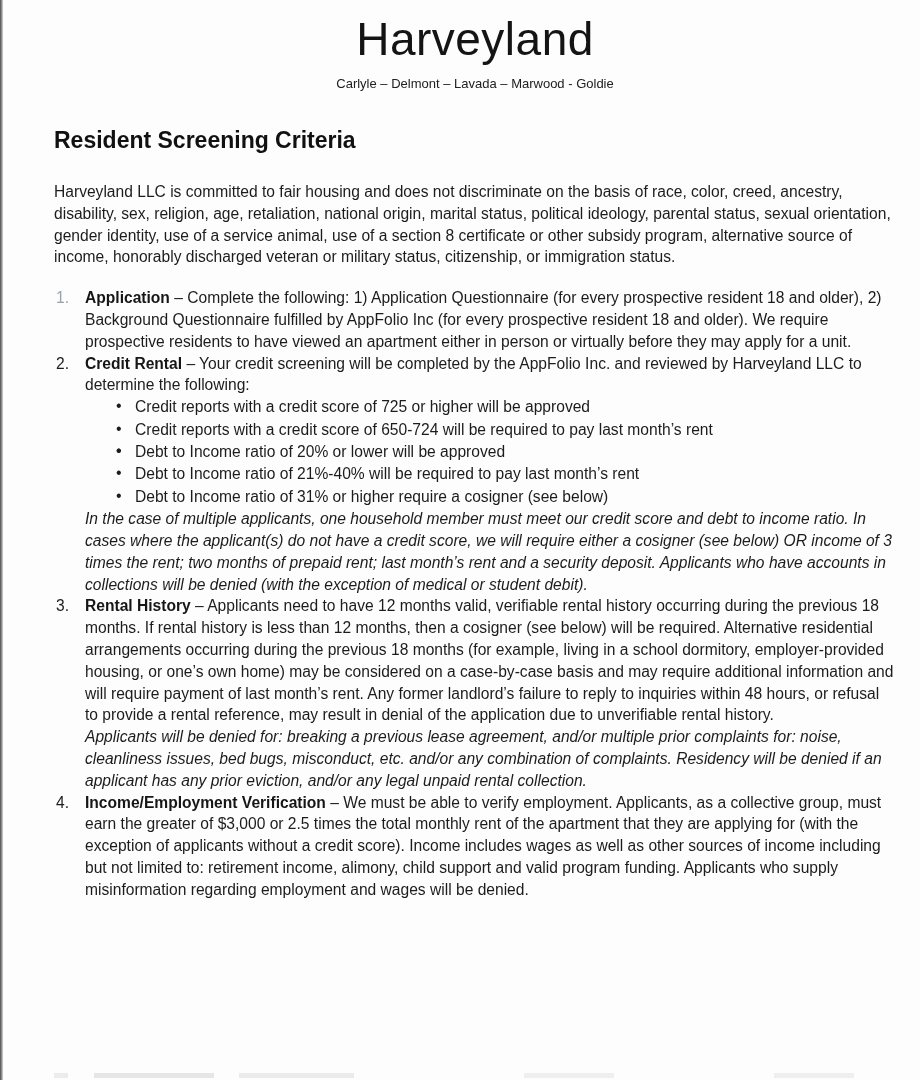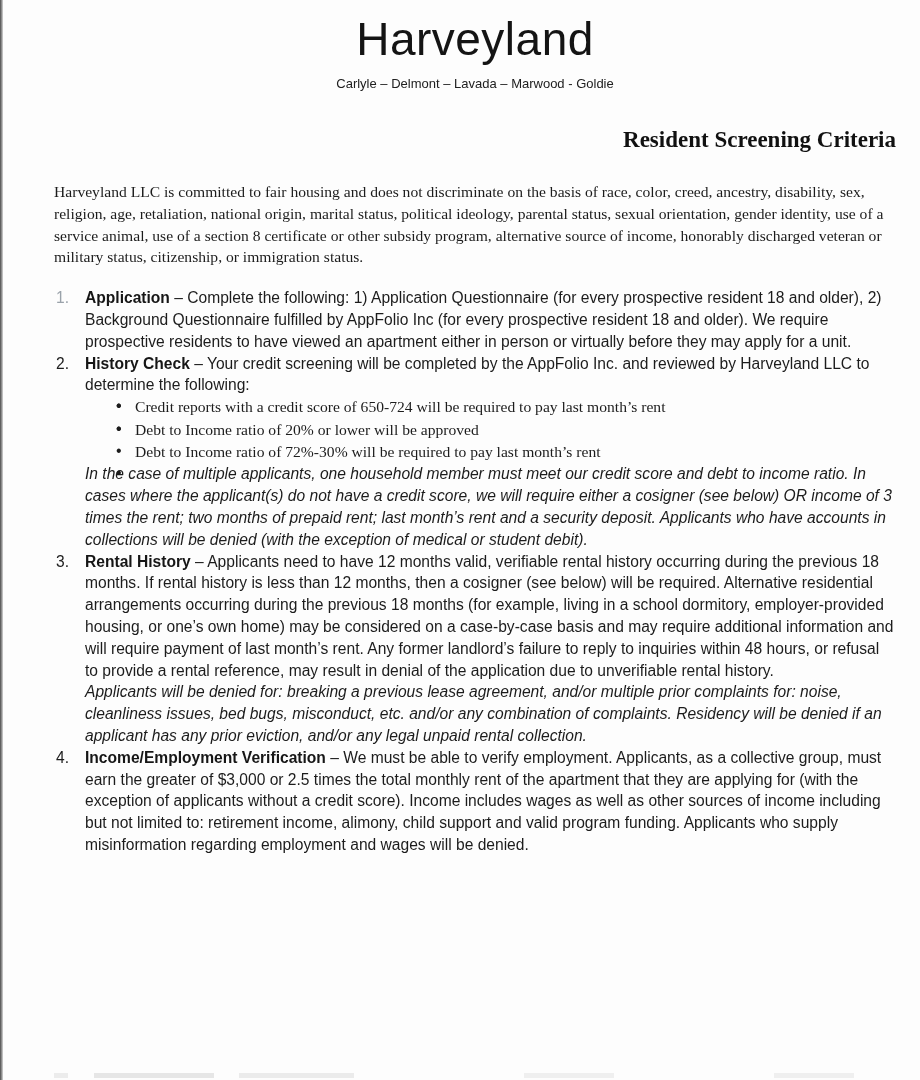--- a/index.html
+++ b/index.html
@@ -35,31 +35,29 @@
   }
   .subtitle {
     margin: 10px 0 0 0;
     text-align: center;
     font-size: 13px;
     line-height: 19px;
     color: #202020;
   }
   .heading {
     margin: 33px 0 0 0;
-    text-align: right;
+    text-align: left;
     font-size: 23px;
     font-weight: 700;
     line-height: 28px;
     color: #111111;
-    font-family: Liberation Serif, serif;
   }
   p.body, .li-text {
     font-size: 15.6px;
     line-height: 21.8px;
-    font-family: Liberation Serif, serif;
   }
   .intro { margin: 27px 0 0 0; }
   .acceptance { margin: 16px 0 0 0; }
   b.lead { font-weight: 700; color: #161616; }
   .gray { color: #6b6b6b; }
 
   ol.criteria {
     list-style: none;
     margin: 19px 0 0 0;
     padding: 0;
@@ -125,28 +123,28 @@
     <p class="body intro">Harveyland LLC is committed to fair housing and does not discriminate on the basis of race, color, creed, ancestry, disability, sex, religion, age, retaliation, national origin, marital status, political ideology, parental status, sexual orientation, gender identity, use of a service animal, use of a section 8 certificate or other subsidy program, alternative source of income, honorably discharged veteran or military status, citizenship, or immigration status.</p>
 
 
     <ol class="criteria">
 
       <li>
         <span class="num gray-num">1.</span><b class="lead">Application</b><span> – Complete the following: 1) Application Questionnaire (for every prospective resident 18 and older), 2) Background Questionnaire fulfilled by AppFolio Inc (for every prospective resident 18 and older). We require prospective residents to have viewed an apartment either in person or virtually before they may apply for a unit.</span>
       </li>
 
       <li>
-        <span class="num">2.</span><b class="lead">History Check</b><span> – Your credit screening will be completed by the AppFolio Inc. and reviewed by Harveyland LLC to determine the following:</span>
+        <span class="num">2.</span><b class="lead">Credit Rental</b><span> – Your credit screening will be completed by the AppFolio Inc. and reviewed by Harveyland LLC to determine the following:</span>
         <ul class="bullets">
-          <li><span class="bullet-dot">•</span></li>
+          <li><span class="bullet-dot">•</span><span class="li-text">Credit reports with a credit score of 725 or higher will be approved</span></li>
           <li><span class="bullet-dot">•</span><span class="li-text">Credit reports with a credit score of 650-724 will be required to pay last month’s rent</span></li>
           <li><span class="bullet-dot">•</span></li>
           <li><span class="bullet-dot">•</span><span class="li-text">Debt to Income ratio of 20% or lower will be approved</span></li>
-          <li><span class="bullet-dot">•</span><span class="li-text">Debt to Income ratio of 72%-30% will be required to pay last month’s rent</span></li>
-          <li><span class="bullet-dot">•</span></li>
+          <li><span class="bullet-dot">•</span><span class="li-text">Debt to Income ratio of 21%-40% will be required to pay last month’s rent</span></li>
+          <li><span class="bullet-dot">•</span><span class="li-text">Debt to Income ratio of 31% or higher require a cosigner (see below)</span></li>
         </ul>
         <span class="continuation">In the case of multiple applicants, one household member must meet our credit score and debt to income ratio. In cases where the applicant(s) do not have a credit score, we will require either a cosigner (see below) OR income of 3 times the rent; two months of prepaid rent; last month’s rent and a security deposit. Applicants who have accounts in collections will be denied (with the exception of medical or student debit).</span>
       </li>
 
       <li>
         <span class="num">3.</span><b class="lead">Rental History</b><span> – Applicants need to have 12 months valid, verifiable rental history occurring during the previous 18 months. If rental history is less than 12 months, then a cosigner (see below) will be required. Alternative residential arrangements occurring during the previous 18 months (for example, living in a school dormitory, employer-provided housing, or one’s own home) may be considered on a case-by-case basis and may require additional information and will require payment of last month’s rent. Any former landlord’s failure to reply to inquiries within 48 hours, or refusal to provide a rental reference, may result in denial of the application due to unverifiable rental history.</span>
         <span class="continuation">Applicants will be denied for: breaking a previous lease agreement, and/or multiple prior complaints for: noise, cleanliness issues, bed bugs, misconduct, etc. and/or any combination of complaints. Residency will be denied if an applicant has any prior eviction, and/or any legal unpaid rental collection.</span>
       </li>
 
       <li>

